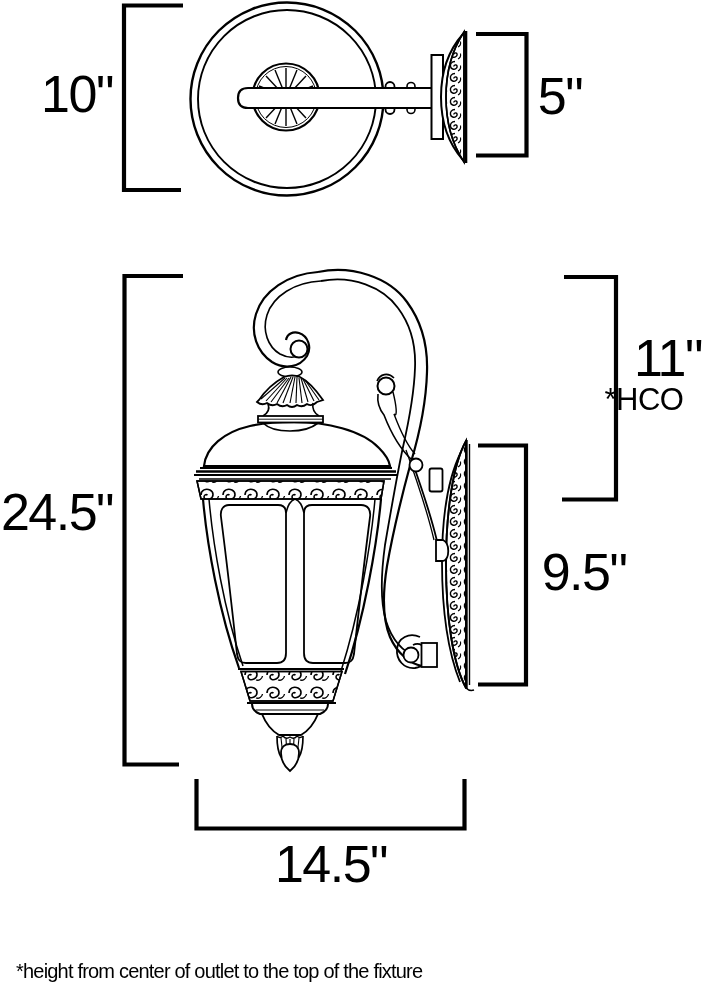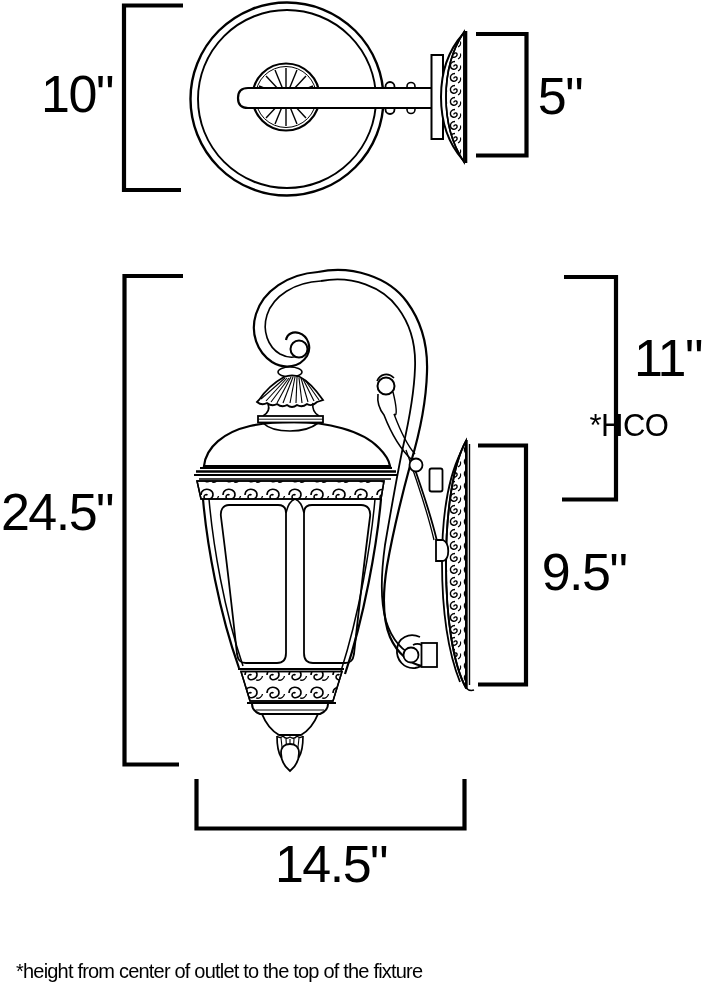--- a/index.html
+++ b/index.html
@@ -217,18 +217,18 @@
       <path d="M 564,277 H 616 V 499.5 H 562"></path>
       <path d="M 478,445.5 H 526 V 684.5 H 478"></path>
       <path d="M 196.5,779 V 828.5 H 464.5 V 779"></path>
     </g>
   </svg>
 
   <div class="dim-label" style="left:77px;top:94px;">10"</div>
   <div class="dim-label" style="left:560px;top:96px;">5"</div>
   <div class="dim-label" style="left:57px;top:512px;">24.5"</div>
   <div class="dim-label" style="left:668px;top:358px;">11"</div>
-  <div class="dim-label small" style="left:629px;top:399px;margin-top:26px;">*HCO</div>
+  <div class="dim-label small" style="left:644px;top:399px;">*HCO</div>
   <div class="dim-label" style="left:584px;top:572px;">9.5"</div>
   <div class="dim-label" style="left:331px;top:864px;">14.5"</div>
 
   <div class="footnote">*height from center of outlet to the top of the fixture</div>
 </div>
 
 </body></html>

